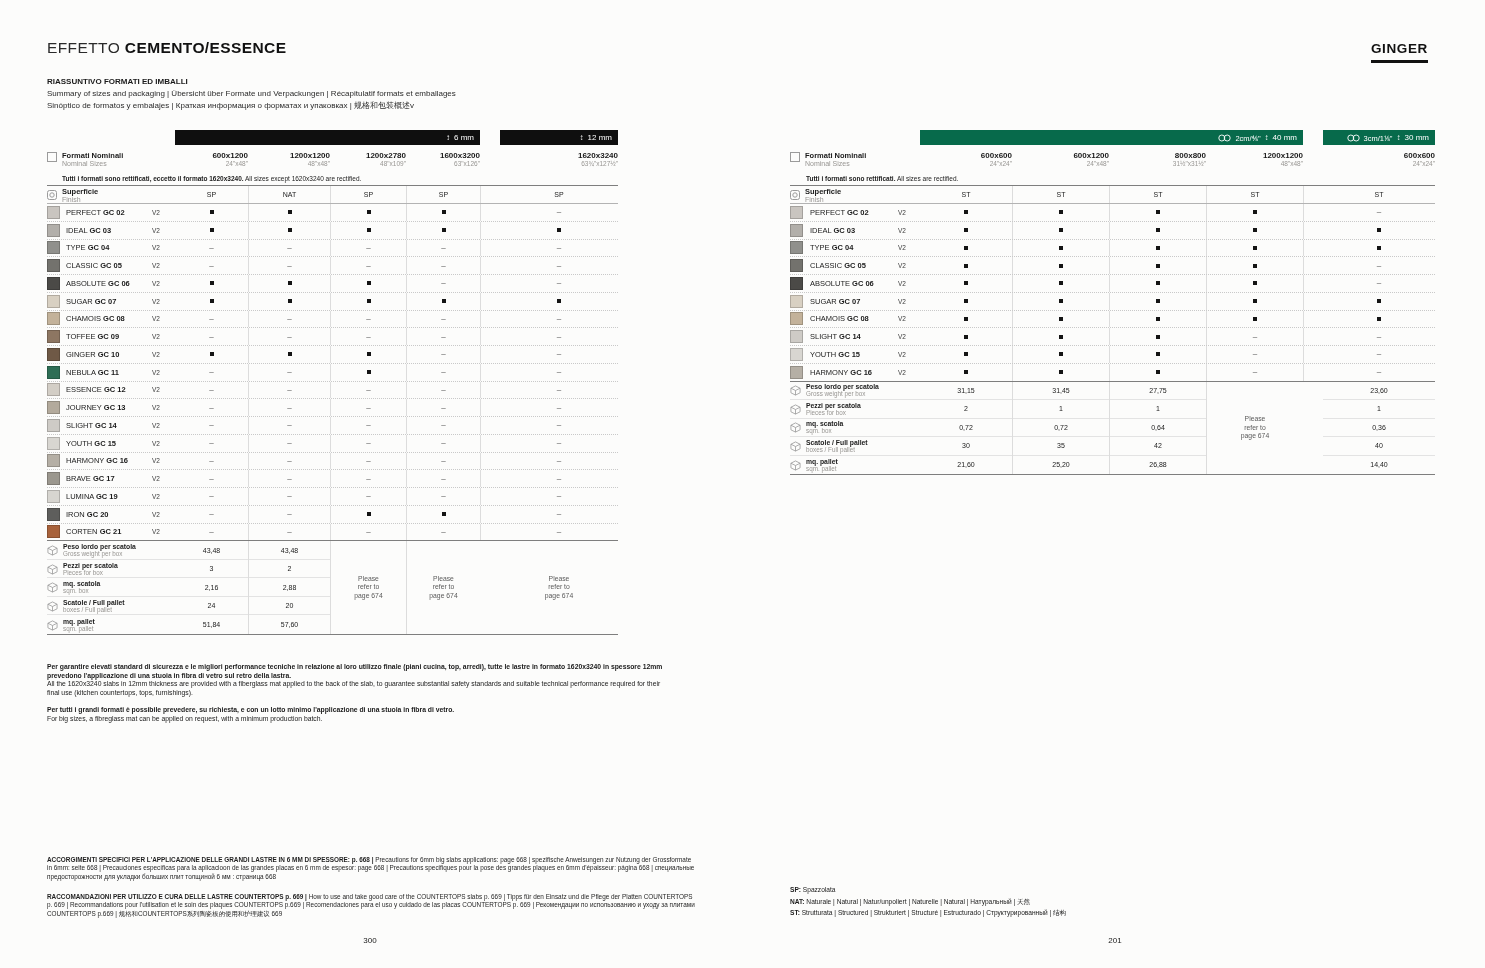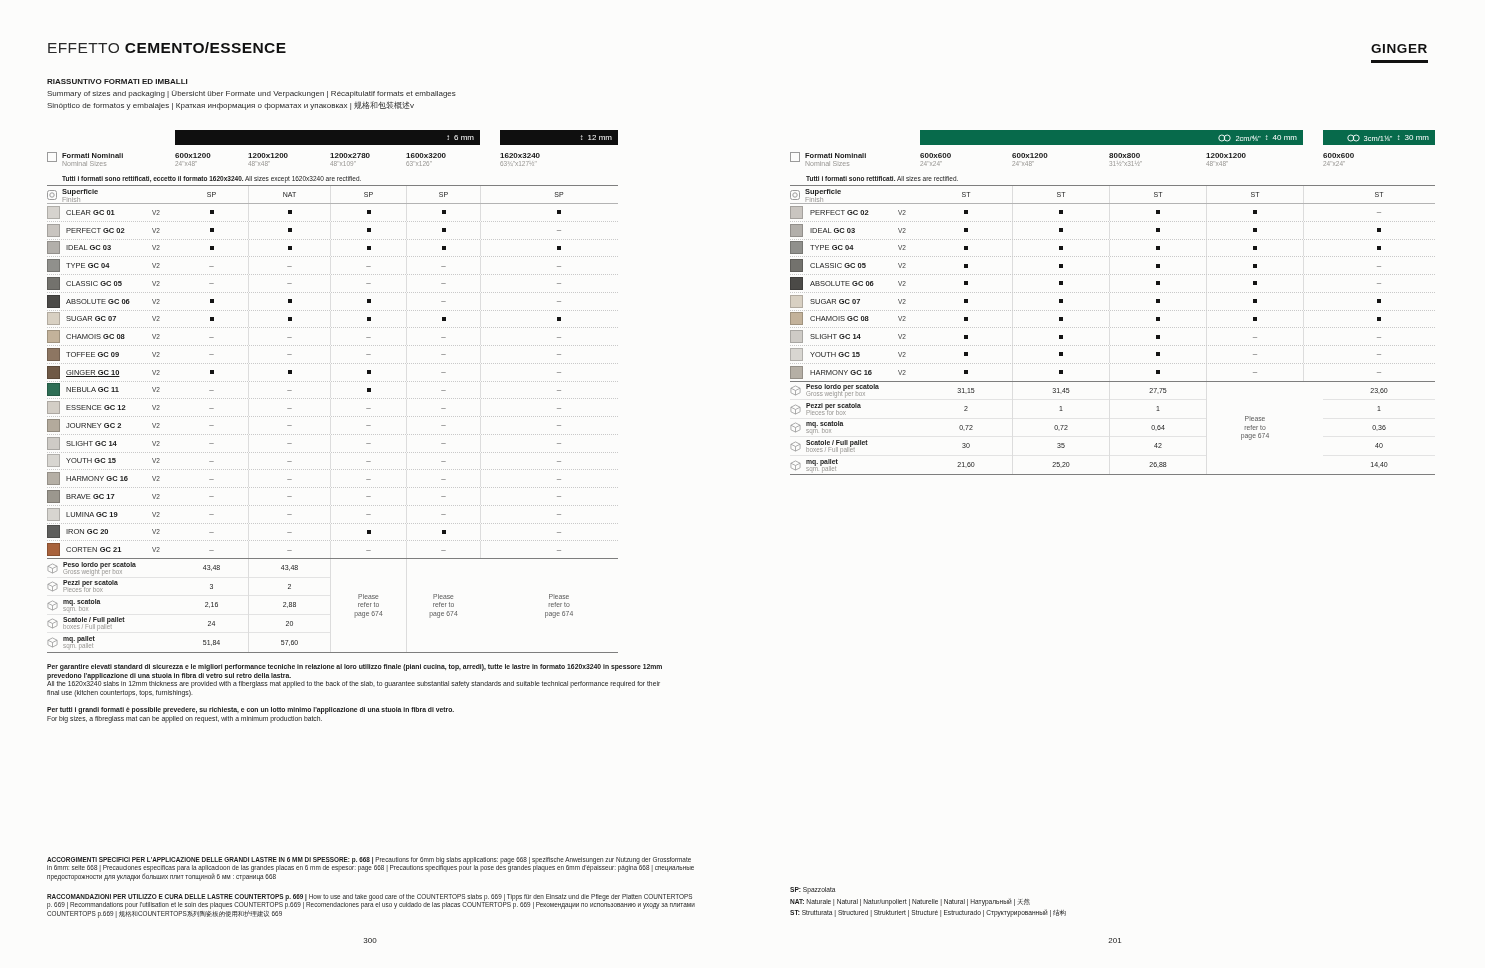--- a/index.html
+++ b/index.html
@@ -20,21 +20,21 @@
   .bar { position:absolute; top:0; height:15px; display:flex; align-items:center; justify-content:flex-end; gap:4px; padding-right:6px; color:#fff; }
   .bar-badge { font-size:7.5px; }
   .bar-label { font-size:8px; }
   .updown { font-size:8px; line-height:1; }
 
   .hrow { display:flex; align-items:flex-start; height:26px; padding-top:3px; }
   .hlabel { display:flex; gap:5px; align-items:flex-start; }
   .sicon { display:inline-flex; flex:none; margin-top:1px; }
   .hl-text b { display:block; font-size:7.5px; }
   .hl-text .gray { display:block; font-size:7px; }
-  .hcol { text-align:left; }
+  .hcol { text-align:right; }
   .hcol b { display:block; font-size:8px; }
   .hcol .gray { display:block; font-size:6.5px; }
 
   .noterow { height:12px; line-height:9px; font-size:6.5px; border-bottom:1px solid #7e7e7e; }
   .noterow b { font-weight:bold; }
 
   .finrow { display:flex; align-items:center; height:18px; border-bottom:1px solid #b3b3b3; }
   .finrow .hlabel { align-items:center; }
   .fincode { font-size:7px; }
 
@@ -146,43 +146,20 @@
         </div>
         <div class="fincode ccell" style="width: 73px;">SP</div>
         <div class="fincode ccell vline" style="width: 82px;">NAT</div>
         <div class="fincode ccell vline" style="width: 76px;">SP</div>
         <div class="fincode ccell vline" style="width: 74px;">SP</div>
         <div class="gapcell vline" style="width: 20px;"></div>
         <div class="fincode ccell" style="width: 118px;">SP</div>
       </div>
       <div class="crow">
         <div class="swcell" style="width: 15px;">
-          <span class="swatch" style="background: rgb(214, 211, 206);"></span>
-        </div>
-        <div class="cname" style="width: 90px;"><span>CLEAR </span><b>GC 01</b></div>
-        <div class="cvar" style="width: 23px;">V2</div>
-        <div class="ccell" style="width: 73px;">
-          <span class="dot"></span>
-        </div>
-        <div class="ccell vline" style="width: 82px;">
-          <span class="dot"></span>
-        </div>
-        <div class="ccell vline" style="width: 76px;">
-          <span class="dot"></span>
-        </div>
-        <div class="ccell vline" style="width: 74px;">
-          <span class="dot"></span>
-        </div>
-        <div class="gapcell vline" style="width: 20px;"></div>
-        <div class="ccell" style="width: 118px;">
-          <span class="dot"></span>
-        </div>
-      </div>
-      <div class="crow">
-        <div class="swcell" style="width: 15px;">
           <span class="swatch" style="background: rgb(201, 197, 192);"></span>
         </div>
         <div class="cname" style="width: 90px;"><span>PERFECT </span><b>GC 02</b></div>
         <div class="cvar" style="width: 23px;">V2</div>
         <div class="ccell" style="width: 73px;">
           <span class="dot"></span>
         </div>
         <div class="ccell vline" style="width: 82px;">
           <span class="dot"></span>
         </div>
@@ -355,21 +332,21 @@
         </div>
         <div class="gapcell vline" style="width: 20px;"></div>
         <div class="ccell" style="width: 118px;">
           <span class="dash">–</span>
         </div>
       </div>
       <div class="crow">
         <div class="swcell" style="width: 15px;">
           <span class="swatch" style="background: rgb(111, 89, 70);"></span>
         </div>
-        <div class="cname" style="width: 90px; text-decoration: underline;"><span>GINGER </span><b>GC 10</b></div>
+        <div class="cname" style="width: 90px;"><span>GINGER </span><b>GC 10</b></div>
         <div class="cvar" style="width: 23px;">V2</div>
         <div class="ccell" style="width: 73px;">
           <span class="dot"></span>
         </div>
         <div class="ccell vline" style="width: 82px;">
           <span class="dot"></span>
         </div>
         <div class="ccell vline" style="width: 76px;">
           <span class="dot"></span>
         </div>
@@ -424,21 +401,21 @@
         </div>
         <div class="gapcell vline" style="width: 20px;"></div>
         <div class="ccell" style="width: 118px;">
           <span class="dash">–</span>
         </div>
       </div>
       <div class="crow">
         <div class="swcell" style="width: 15px;">
           <span class="swatch" style="background: rgb(179, 170, 156);"></span>
         </div>
-        <div class="cname" style="width: 90px;"><span>JOURNEY </span><b>GC 2</b></div>
+        <div class="cname" style="width: 90px;"><span>JOURNEY </span><b>GC 13</b></div>
         <div class="cvar" style="width: 23px;">V2</div>
         <div class="ccell" style="width: 73px;">
           <span class="dash">–</span>
         </div>
         <div class="ccell vline" style="width: 82px;">
           <span class="dash">–</span>
         </div>
         <div class="ccell vline" style="width: 76px;">
           <span class="dash">–</span>
         </div>

